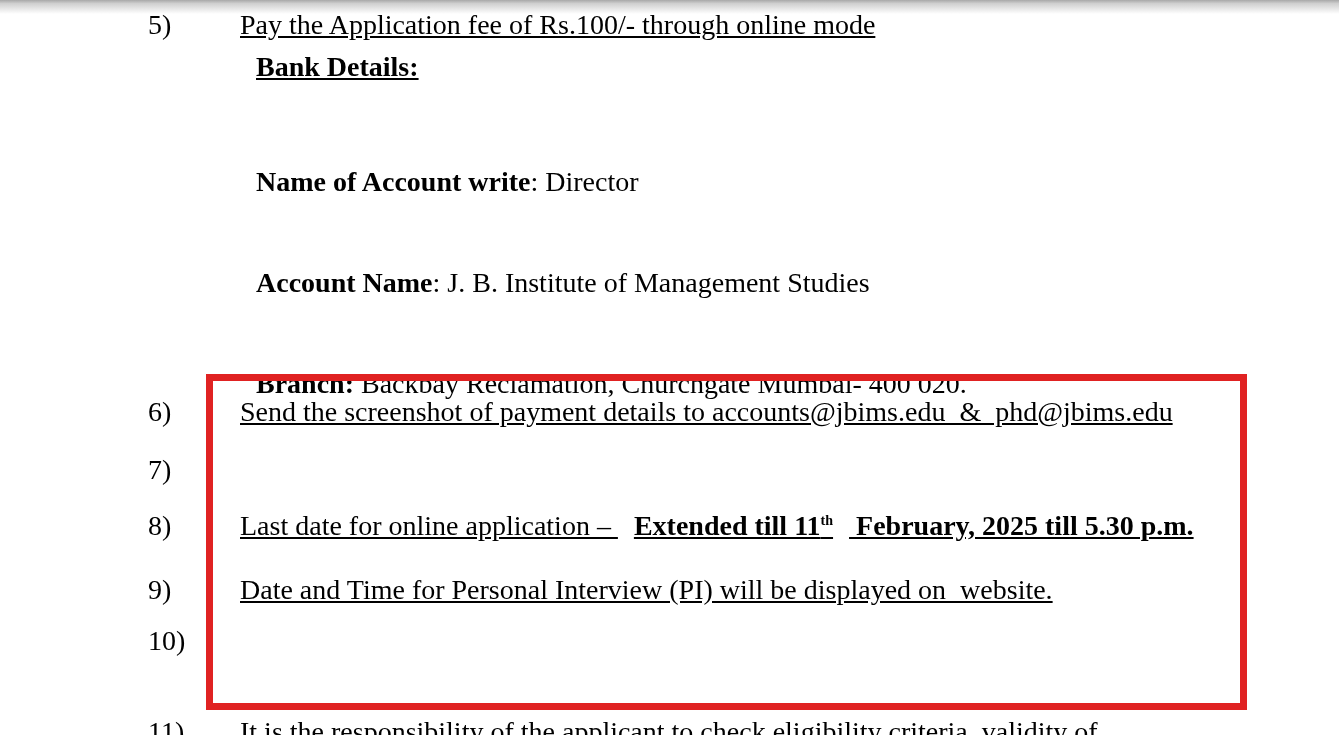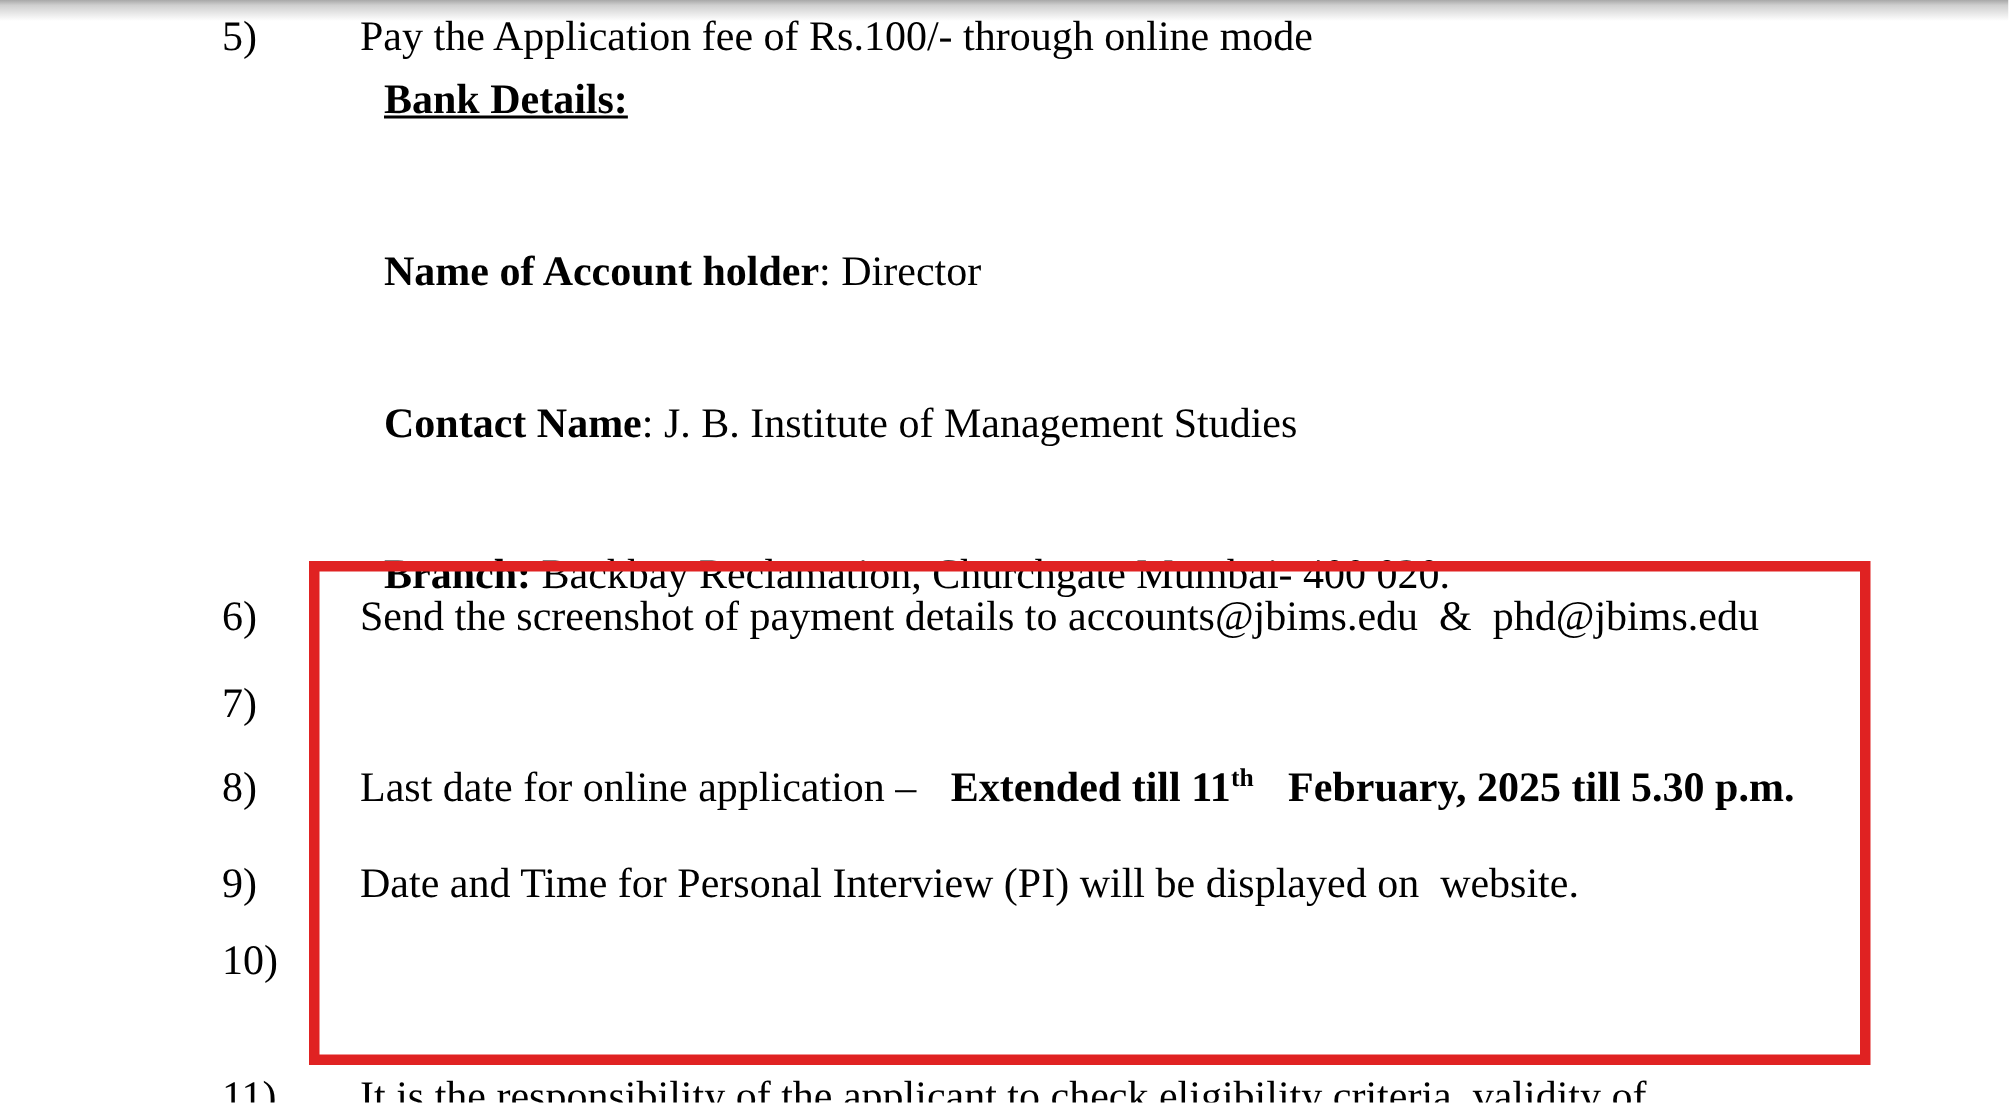--- a/index.html
+++ b/index.html
@@ -28,27 +28,28 @@
   .row .num {
     position: absolute;
     left: 148px;
     top: 0;
   }
   .row .txt {
     position: absolute;
     left: 240px;
     top: 0;
     white-space: pre;
+    text-decoration: underline;
   }
   .lh34 { line-height: 34px; }
   .b { font-weight: bold; margin-left: 16px; }
   .u { text-decoration: underline; }
   sup.th {
     font-weight: bold;
-    font-size: 17px;
+    font-size: 14px;
     vertical-align: super;
     line-height: 0;
   }
   .bank {
     position: absolute;
     left: 240px;
     top: 97px;
     line-height: 33.8px;
     white-space: pre;
   }
@@ -69,22 +70,22 @@
 <div class="page">
   <div class="top-shade"></div>
 
   <div class="row lh34 two-line" style="top:8px;">
     <span class="num">5)</span>
     <span class="txt">Pay the Application fee of Rs.100/- through online mode</span>
     <span class="line2 b u">Bank Details:</span>
   </div>
 
   <div class="bank">
-    <div><span class="b">Name of Account holder</span><span>: Director</span></div>
-    <div><span class="b">Contact Name</span><span>: J. B. Institute of Management Studies</span></div>
+    <div><span class="b">Name of Account write</span><span>: Director</span></div>
+    <div><span class="b">Account Name</span><span>: J. B. Institute of Management Studies</span></div>
     <div><span class="b">Branch:</span><span> Backbay Reclamation, Churchgate Mumbai- 400 020.</span></div>
     
     
   </div>
 
   <div class="red-box"></div>
 
   <div class="row" style="top:396px;">
     <span class="num">6)</span>
     <span class="txt">Send the screenshot of payment details to accounts@jbims.edu  &amp;  phd@jbims.edu</span>

